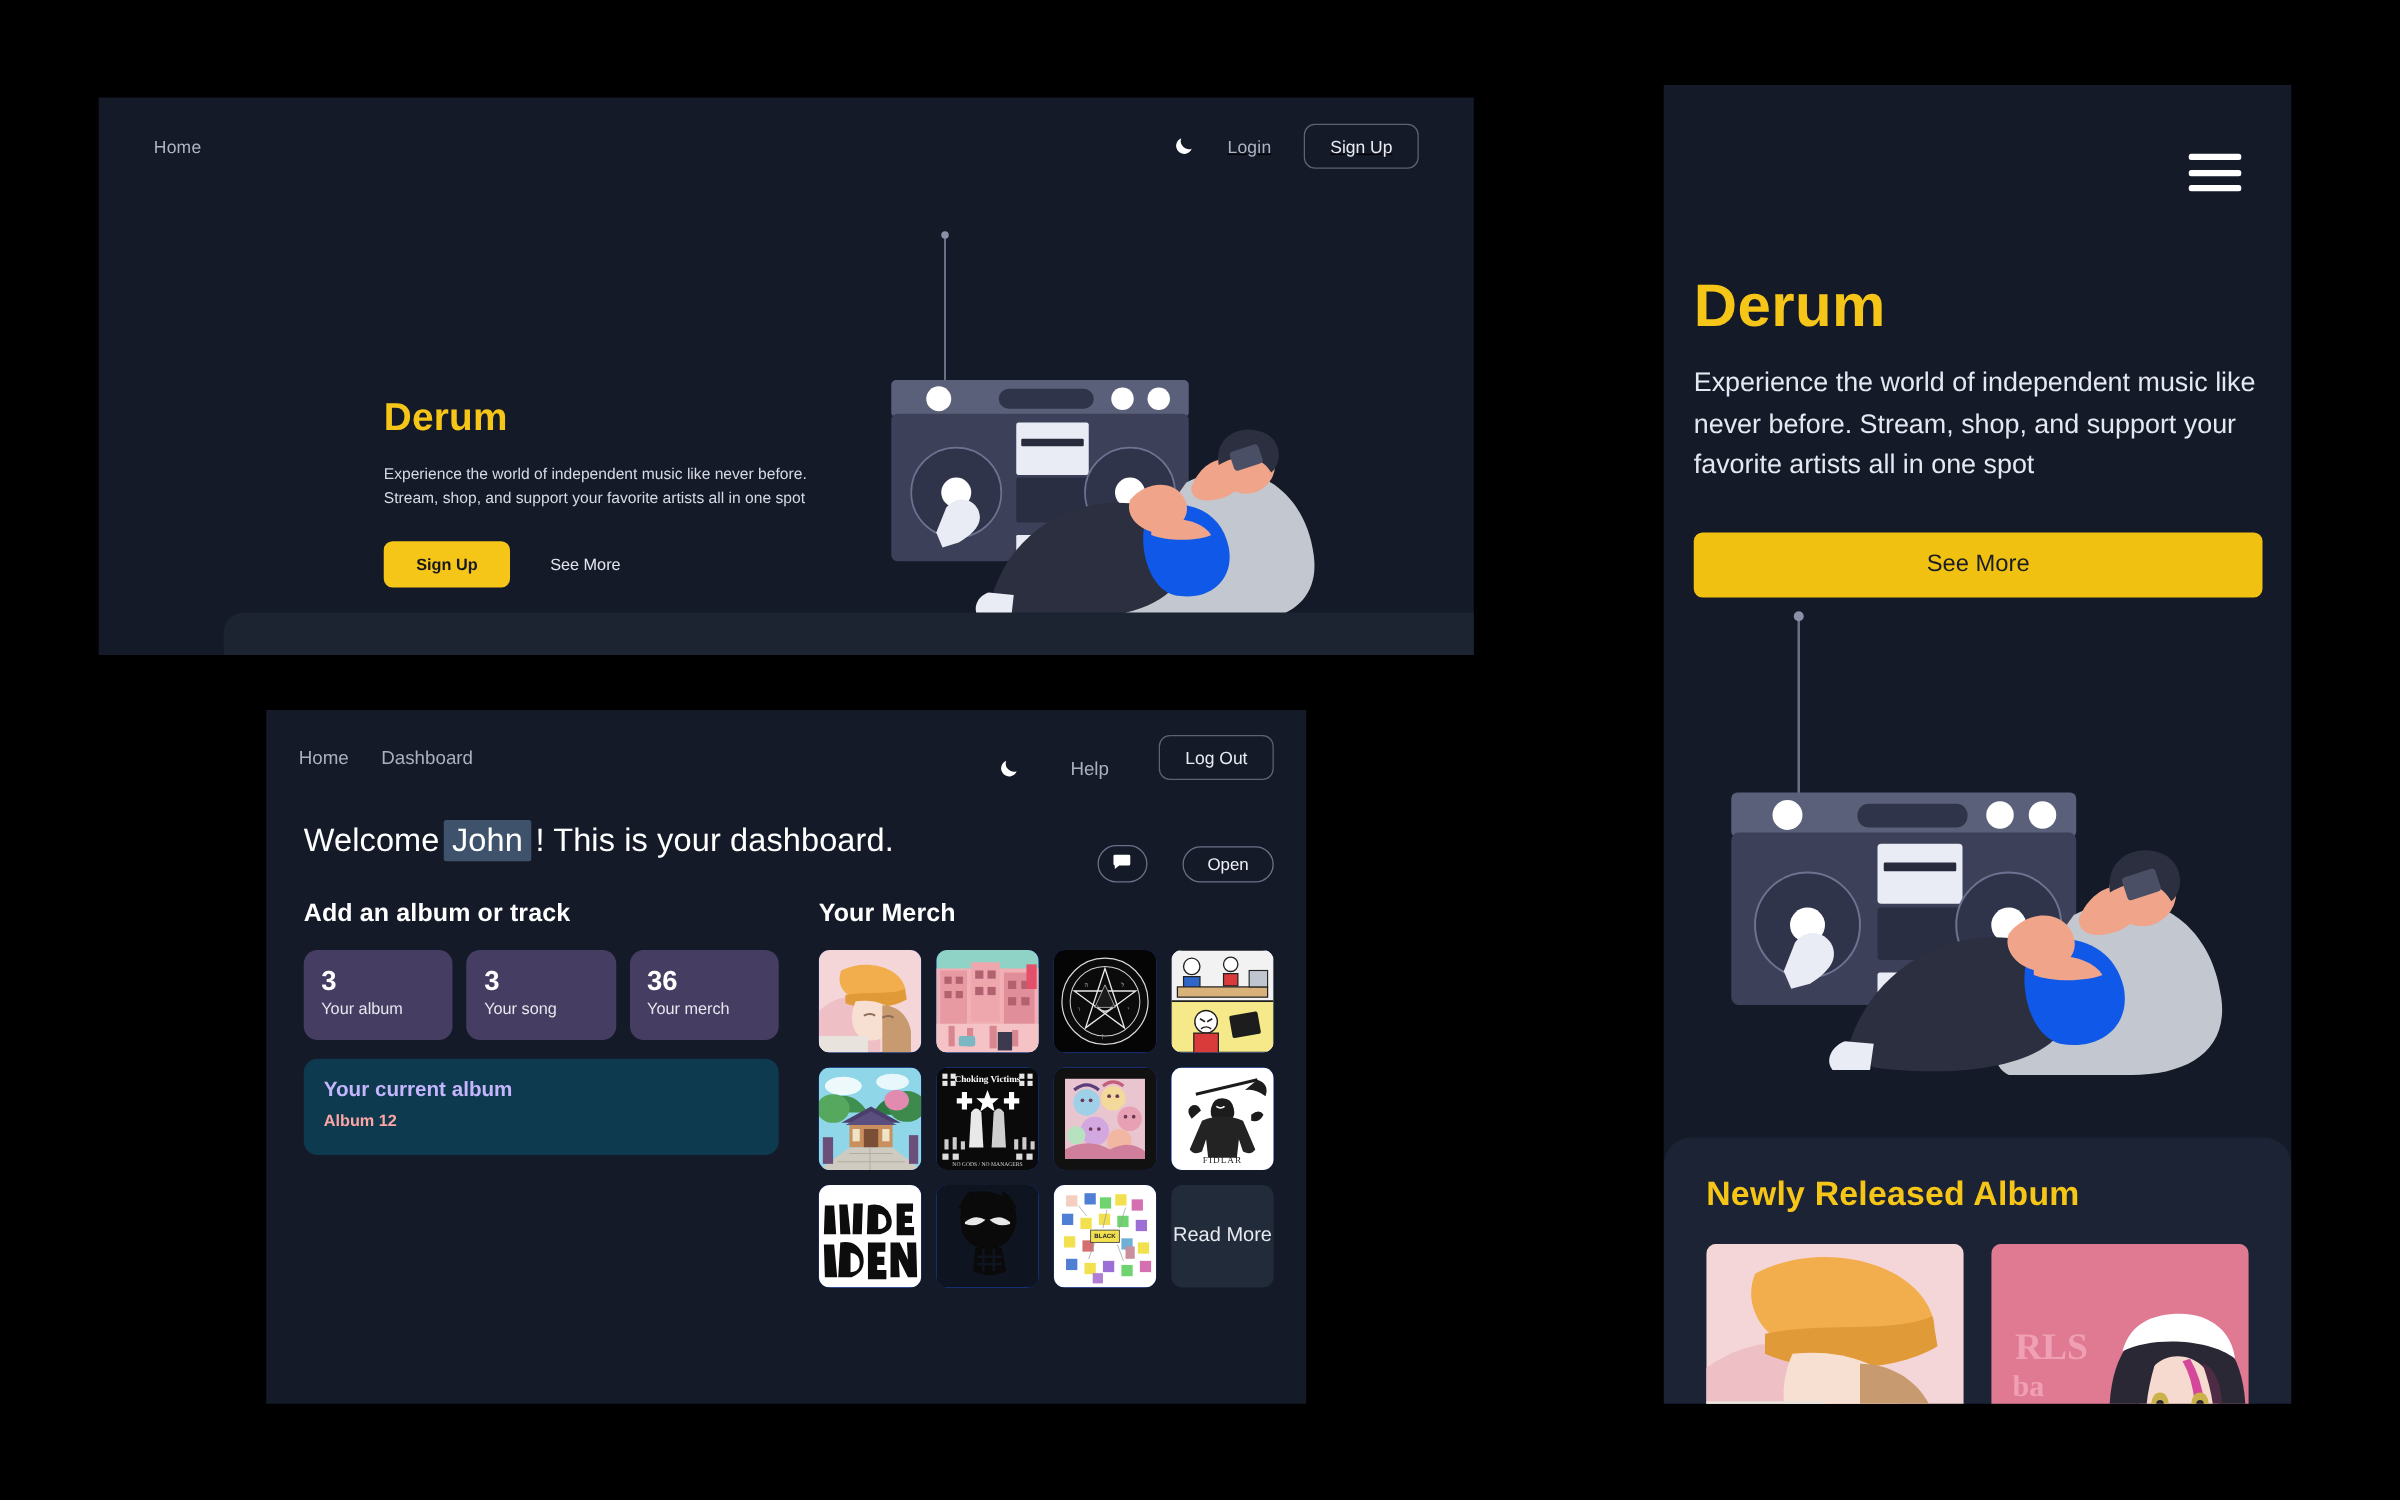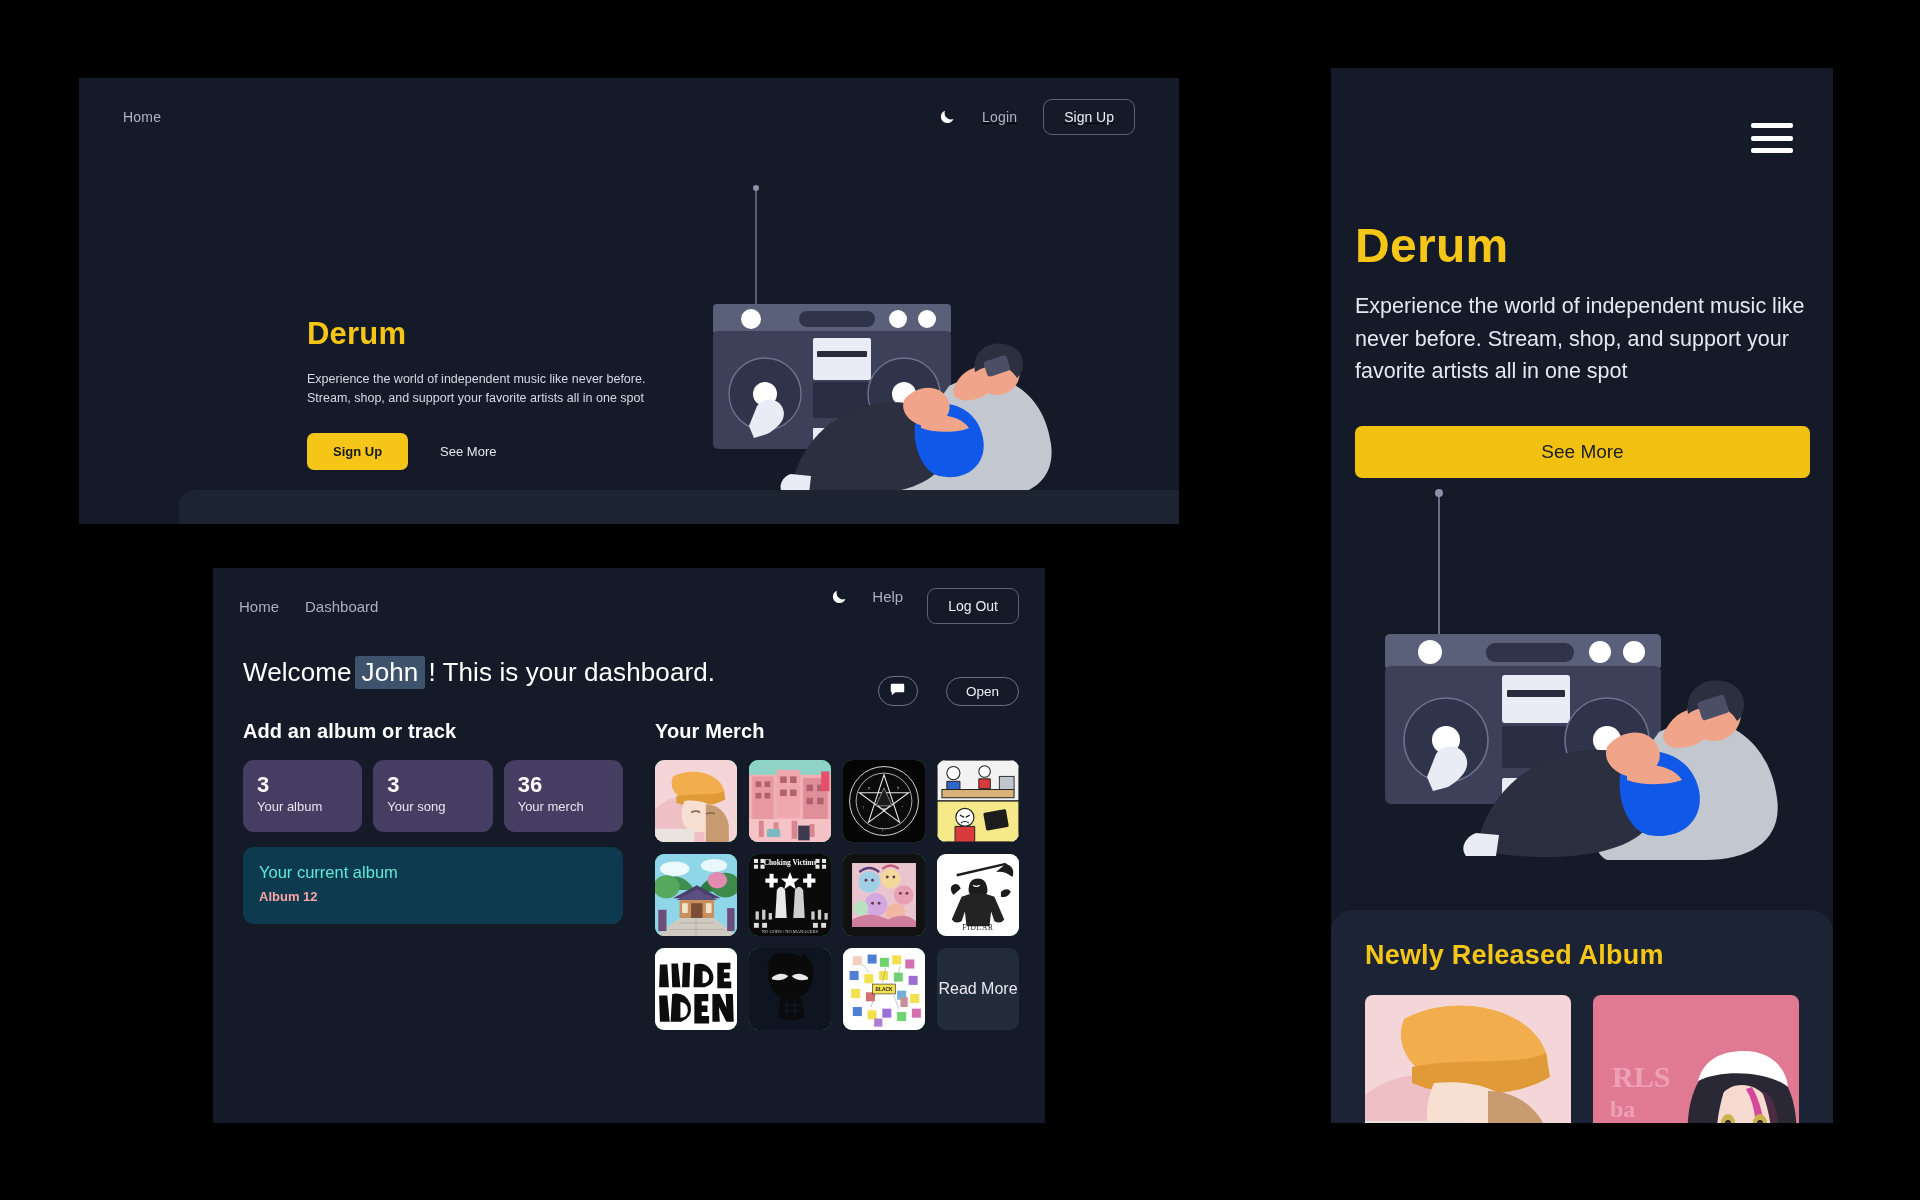--- a/index.html
+++ b/index.html
@@ -60,21 +60,21 @@
     background: #1d2431; border-radius: 16px;
   }
 
   
   #dash-panel { left: 213px; top: 568px; width: 832px; height: 555px; }
   #dash-nav {
     position: absolute; left: 0; top: 0; width: 100%; height: 76px;
     display: flex; align-items: center; padding: 0 26px;
   }
   #dash-nav .nav-left { display: flex; align-items: center; gap: 26px; }
-  #dash-nav .nav-right { margin-left: auto; display: flex; align-items: flex-start; gap: 24px; }
+  #dash-nav .nav-right { margin-left: auto; display: flex; align-items: flex-end; gap: 40px; }
   .nav-link-lg { color: #a9b0bf; font-size: 15px; cursor: pointer; }
   #dash-welcome {
     position: absolute; left: 30px; top: 88px;
     font-size: 26px; color: #ffffff; letter-spacing: .1px;
     display: flex; align-items: baseline; gap: 0px;
   }
   #dash-welcome .uname {
     background: #3e536b; padding: 1px 7px; border-radius: 2px;
     margin: 0 3px; color: #ffffff;
   }
@@ -101,42 +101,42 @@
   #stats-row { display: flex; gap: 11px; margin-bottom: 15px; }
   .stat-card {
     flex: 1; background: #453d62; border-radius: 11px; padding: 13px 14px 16px 14px;
     min-height: 72px;
   }
   .stat-num { font-size: 22px; color: #ffffff; font-weight: bold; line-height: 1.05; }
   .stat-label { font-size: 13px; color: #e6e7ee; margin-top: 3px; }
   #current-album {
     background: #0d3a4e; border-radius: 11px; padding: 16px 16px 20px 16px;
   }
-  #current-album .ca-title { font-size: 16.5px; color:#5eead4; font-weight: normal; }
+  #current-album .ca-title { font-size: 16.5px; color:#c4b5fd; font-weight: bold; }
   #current-album .ca-sub { font-size: 13px; color:#fca5a5; margin-top: 7px; font-weight: bold; }
 
   
   #merch-actions {
     position: absolute; right: 0; top: -44px; display: flex; gap: 28px; align-items: center;
   }
   .icon-btn {
     width: 40px; height: 30px; border: 1px solid #6a7287; border-radius: 16px;
     background: transparent; display: flex; align-items: center; justify-content: center;
     cursor: pointer;
   }
   .pill-btn {
     border: 1px solid #6a7287; border-radius: 16px; background: transparent;
     color: #eef1f7; font-size: 13.5px; padding: 6px 19px; cursor: pointer; font-family: inherit;
   }
   #merch-grid {
     display: grid; grid-template-columns: repeat(4, 1fr); gap: 12px; margin-top: 2px;
   }
   .merch-tile {
     width: 100%; aspect-ratio: 1 / 1; border-radius: 9px; overflow: hidden;
-    background: #22c55e; position: relative; cursor: pointer;
+    background: #1d4ed8; position: relative; cursor: pointer;
   }
   .merch-tile svg { display:block; width: 100%; height: 100%; }
   .read-more-tile {
     background: #222b3a; display: flex; align-items: center; justify-content: center;
     color: #e7eaf1; font-size: 16px; text-align: center; line-height: 1.5; border-radius: 9px;
   }
 
   
   #mobile-panel { left: 1331px; top: 68px; width: 502px; height: 1055px; background: #141a28; }
   #mobile-top { position: relative; height: 842px; }

